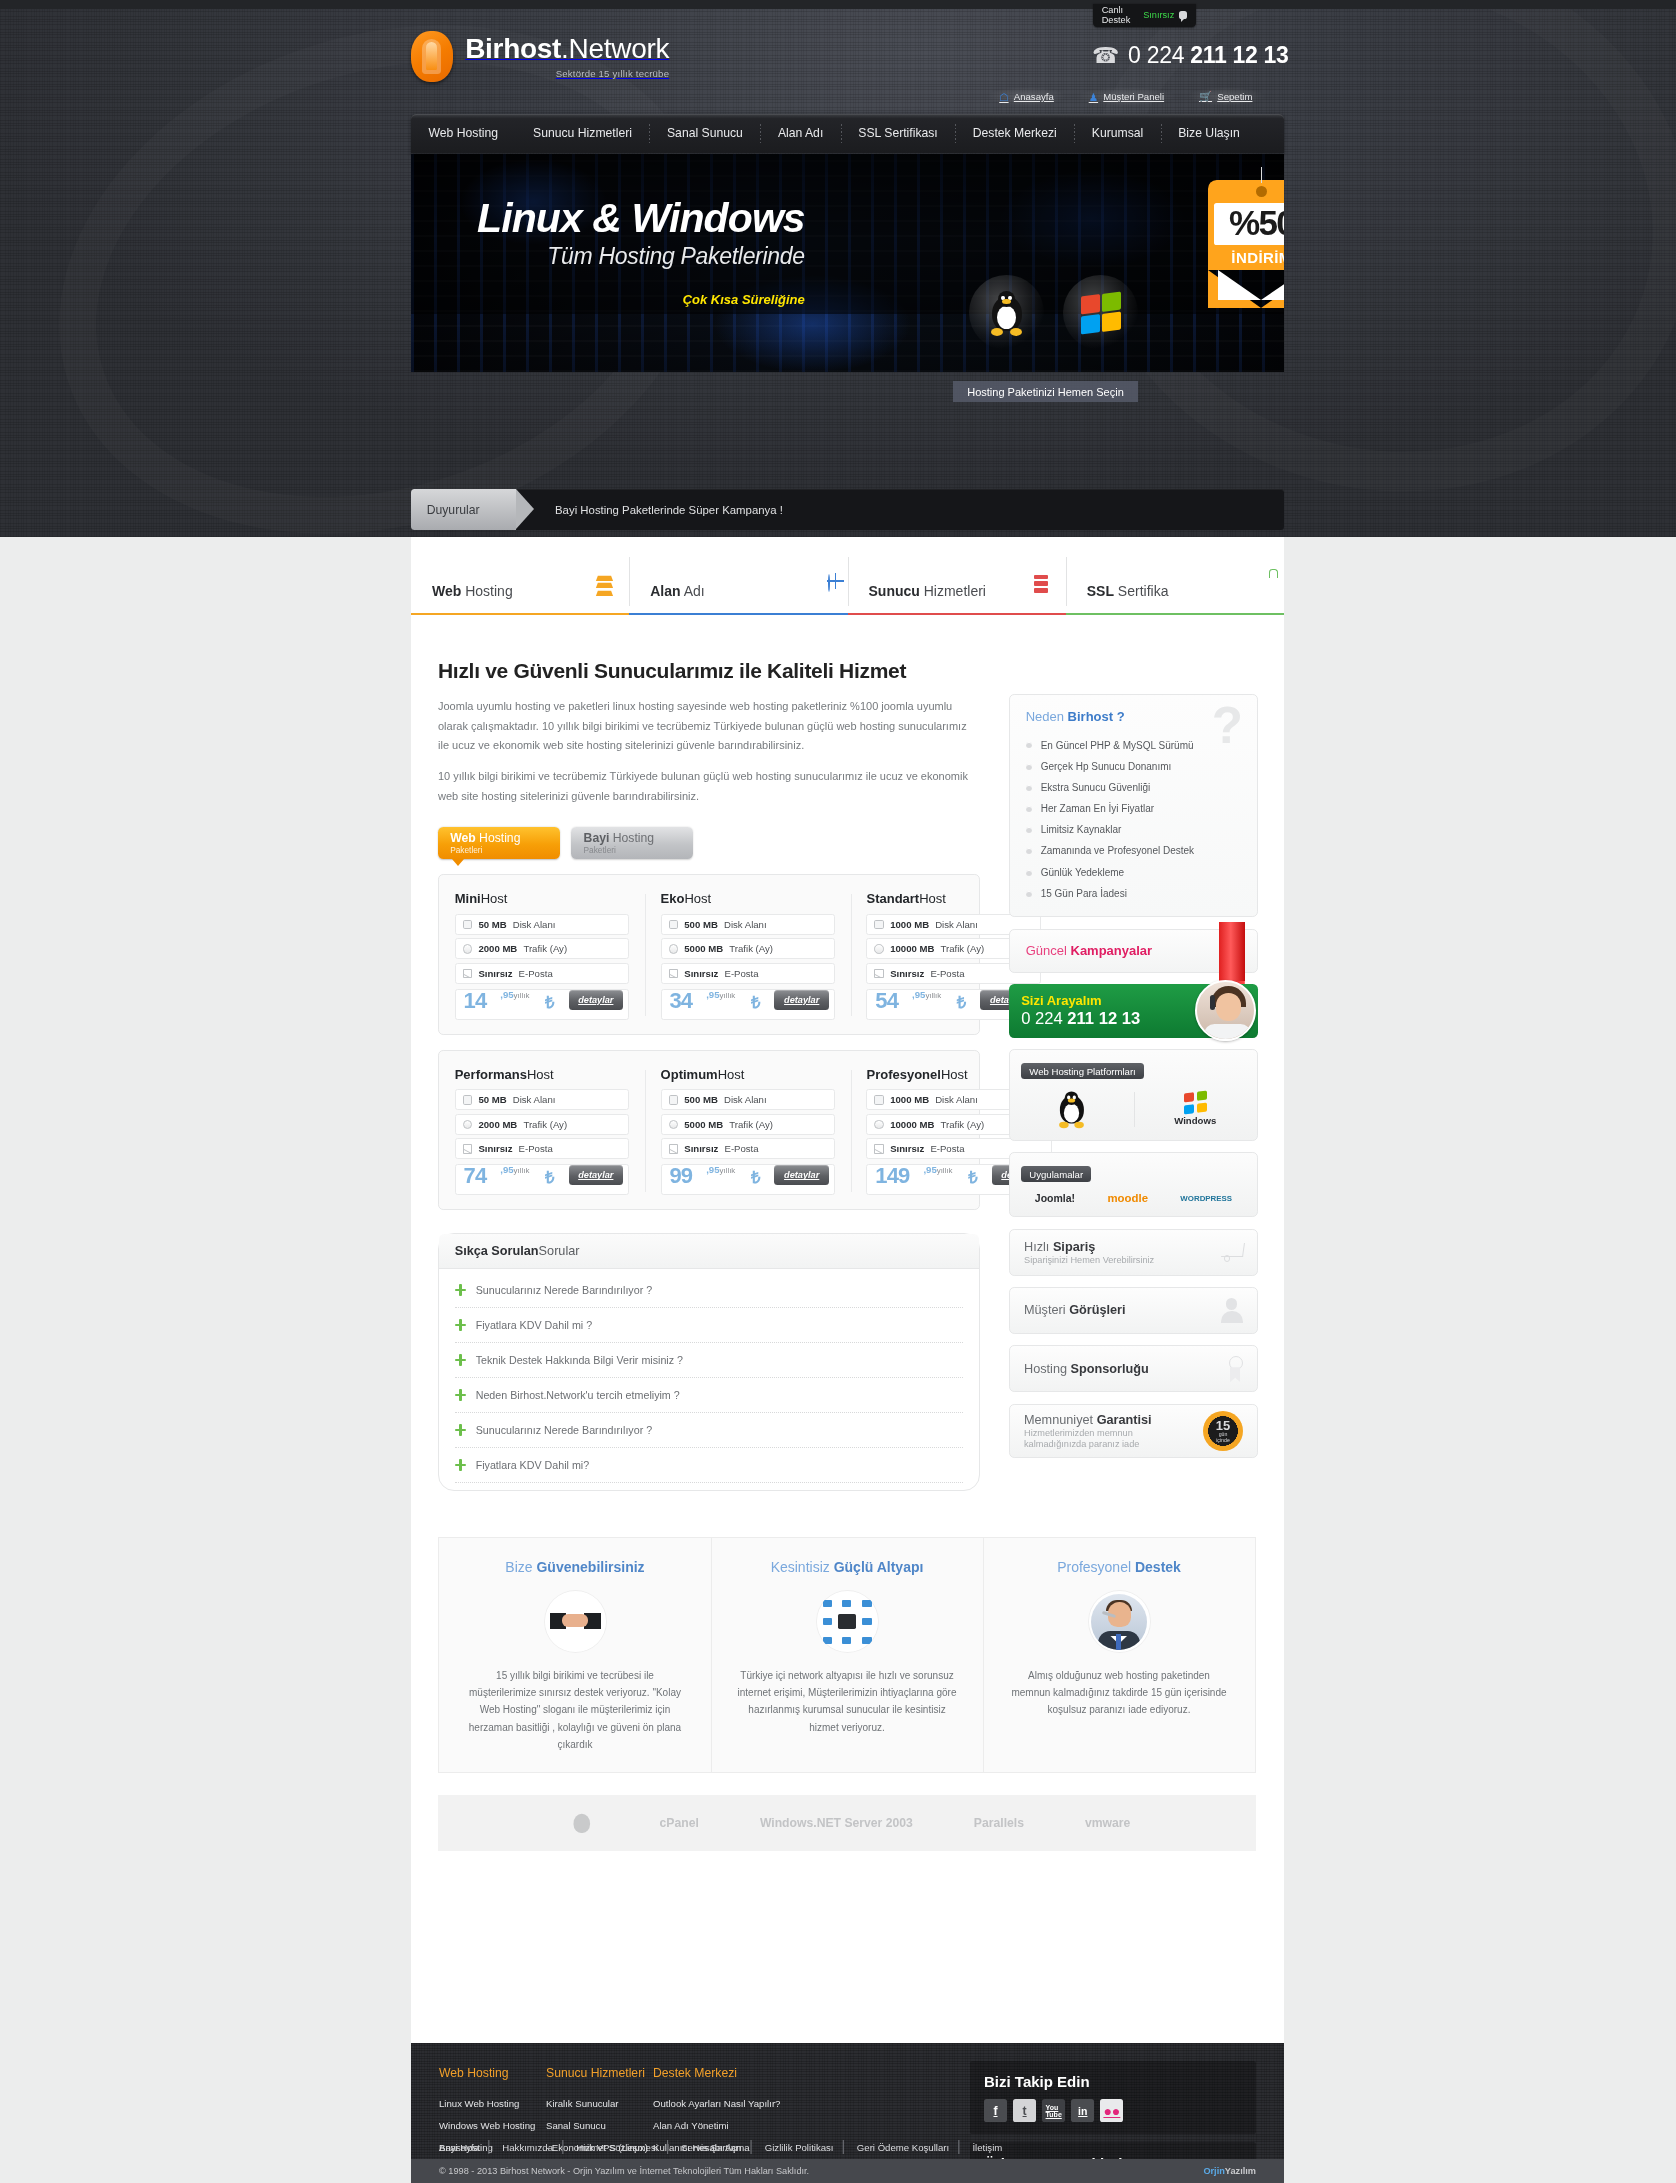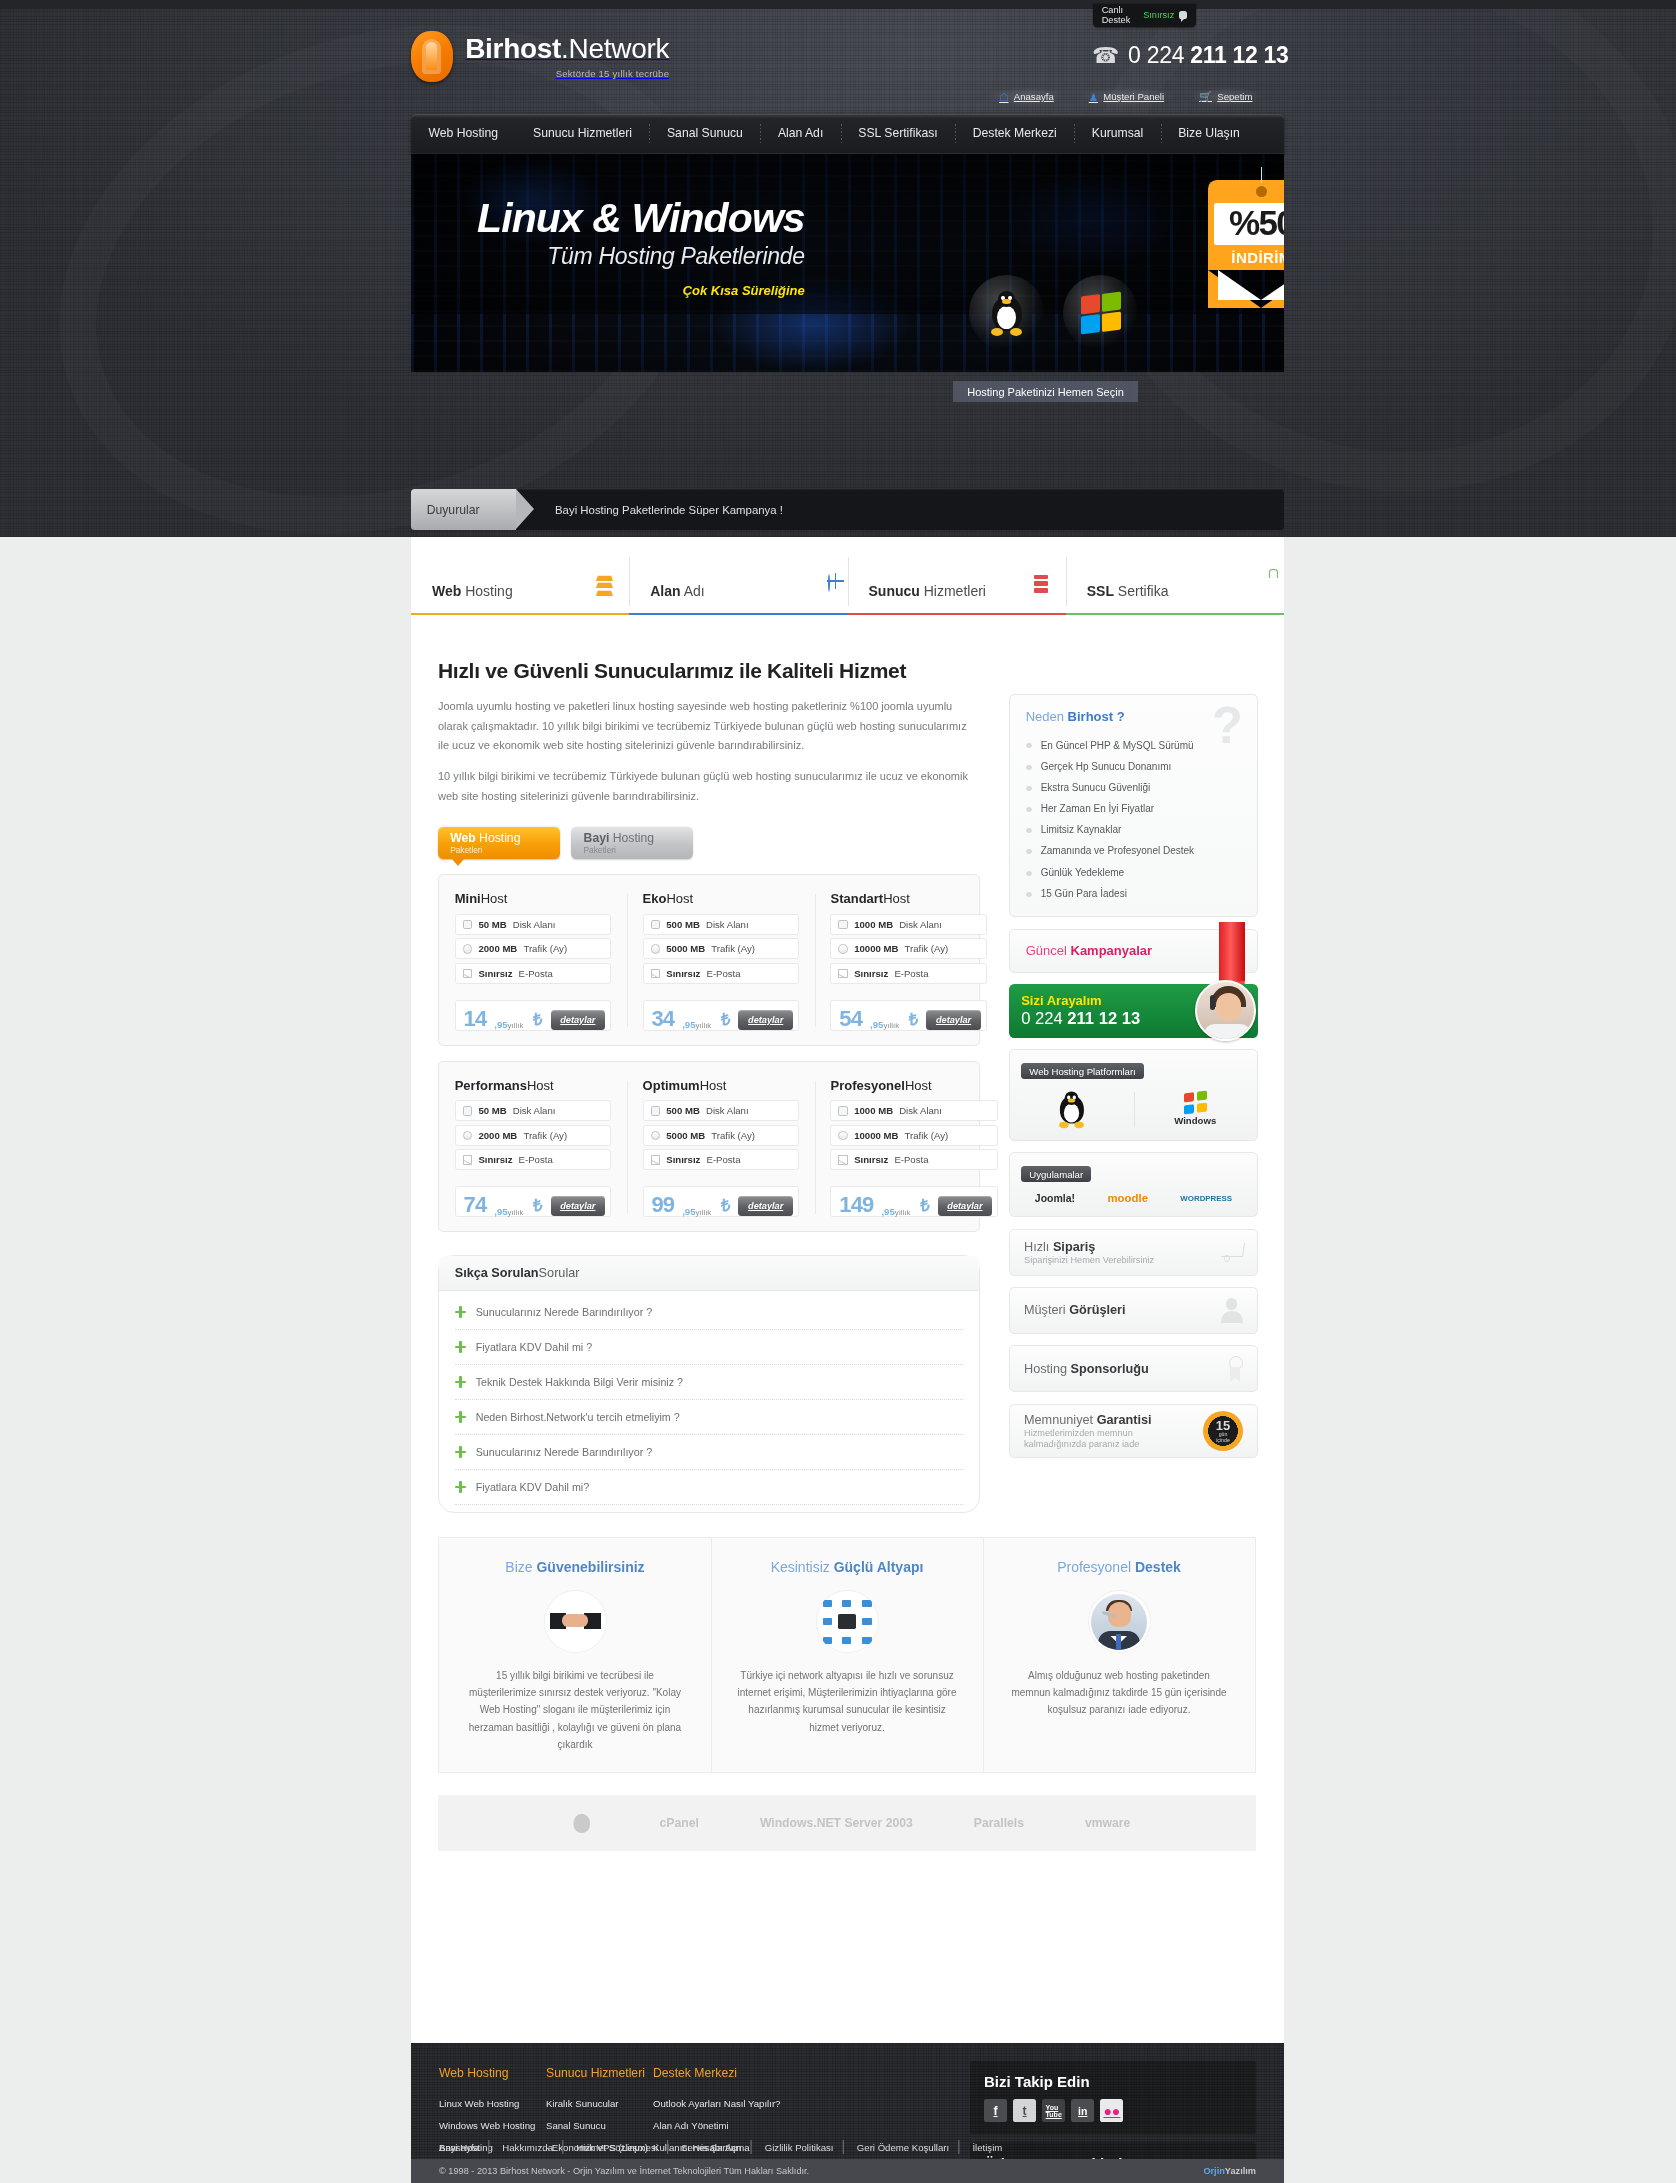--- a/index.html
+++ b/index.html
@@ -120,21 +120,21 @@
     background:
       radial-gradient(105px 61px at 14% 22%, rgba(40,110,255,.40), transparent 70%),
       radial-gradient(140px 70px at 46% 78%, rgba(40,110,255,.35), transparent 70%),
       radial-gradient(131px 70px at 78% 30%, rgba(30,90,220,.25), transparent 70%),
       linear-gradient(180deg, rgba(0,0,0,.55) 0%, rgba(0,0,0,.15) 40%, rgba(0,0,0,.6) 100%);
   }
   .hero-dark{ position:absolute; left:0; top:0; width:873px; height:160px; background:rgba(0,0,0,.55); }
   .hero-txt{ position:absolute; left:66px; top:44px; }
   .h1{ font-size:41px; color:#fff; font-style:italic; font-weight:700; letter-spacing:-0.9px; line-height:1;}
   .h2{ font-size:23px; color:#e9eaec; font-style:italic; text-align:right; margin-top:4.4px; letter-spacing:-0.3px;}
-  .h3{ font-size:13px; color:#ffe600; font-style:italic; font-weight:700; text-align:right; margin-top:13px;}
+  .h3{ font-size:13px; color:#ffe600; font-style:italic; font-weight:700; text-align:right; margin-top:22px;}
 
   .tag{ position:absolute; left:797px; top:26px; width:107px; }
   .tag-hook{ position:absolute; left:50%; top:-13px; margin-left:-0.9px; width:1.7px; height:15.7px; background:#ddd;}
   .tag-body{ width:107px; background:#ffa41c; border-radius:8.7px 8.7px 0 0; padding:6.1px 6.1px 0; }
   .tag-hole{ width:11.4px;height:11.4px;border-radius:50%;background:#b36b00;margin:0 auto 5.2px;}
   .tag-white{ background:#fff; border-radius:2.6px; text-align:center; padding:2.6px 0 4.4px;}
   .tag-pct{ font-size:35px; font-weight:700; color:#1b1b1b; line-height:1; letter-spacing:-1.7px;}
   .tag-ind{ text-align:center; color:#fff; font-weight:700; font-size:15px; padding:4.4px 0 3.5px; letter-spacing:0.4px;}
   .tag-point{
     width:0;height:0;margin:0 auto;
@@ -230,22 +230,22 @@
   .pkg-name{ font-size:13px; color:#23262a; margin-bottom:7.9px; }
   .pkg-name b{ font-weight:700; }
   .feat{ height:21px; background:#fff; border:0.9px solid #e8e9ea; border-radius:2.6px; display:flex; align-items:center;
          padding:0 7px; gap:6.1px; margin-bottom:3.5px; font-size:9.6px; color:#4c4f53;}
   .feat b{ font-weight:700; color:#2c2f33;}
   .fi{ width:9.6px;height:9.6px; border:0.9px solid #bfc2c5; border-radius:1.7px; flex:none;}
   .fi.disk{ background:#f4f5f6; }
   .fi.traffic{ border-radius:50%; background:linear-gradient(180deg,#fff,#e8e9ea); }
   .fi.mail{ border-radius:0.9px; background:#fff; position:relative; overflow:hidden;}
   .fi.mail::after{content:"";position:absolute;left:0;top:0;width:7.9px;height:4.4px;border-bottom:0.9px solid #bfc2c5;transform:skewY(28deg);transform-origin:left top;}
-  .price-row{ height:31px; background:#fff; border:0.9px solid #e8e9ea; border-radius:2.6px; margin-top:16px;
-              display:flex; align-items:flex-end; padding:0 5.2px 0 7.9px; gap:8px;}
+  .price-row{ height:31px; background:#fff; border:0.9px solid #e8e9ea; border-radius:2.6px; margin-top:5px;
+              display:flex; align-items:flex-start; padding:0 5.2px 0 7.9px; gap:14px;}
   .p-int{ font-size:22px; color:#7fb4e0; font-weight:700; line-height:1; letter-spacing:-0.9px;}
   .p-small{ display:flex; flex-direction:row; line-height:1; }
   .p-cent{ font-size:9.6px; color:#7fb4e0; font-weight:700;}
   .p-per{ font-size:7.9px; color:#8b8e92; margin-top:1.7px;}
   .p-lira{ font-size:16.6px; color:#7fb4e0; font-weight:700; margin-left:1.7px;}
   .btn-detay{ margin-left:auto; height:20px; padding:0 9.6px; border-radius:3.5px;
     background:linear-gradient(180deg,#8d8f93 0%,#5e6064 55%,#4a4c50 100%); color:#fff;
     font-size:9.2px; font-style:italic; font-weight:700; display:flex; align-items:center;
     box-shadow:inset 0 0.9px 0 rgba(255,255,255,.25);}
 

